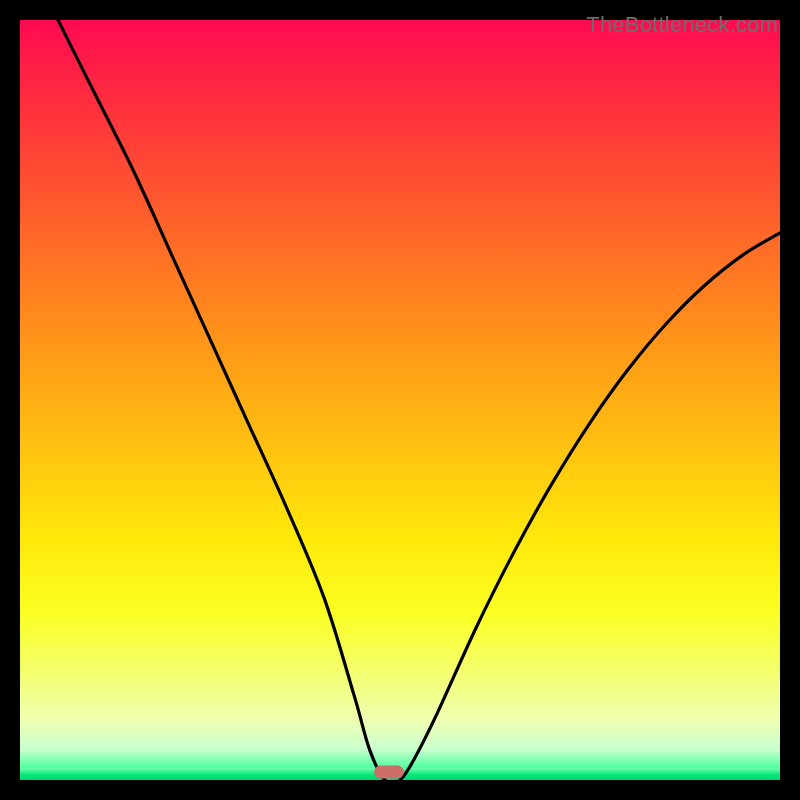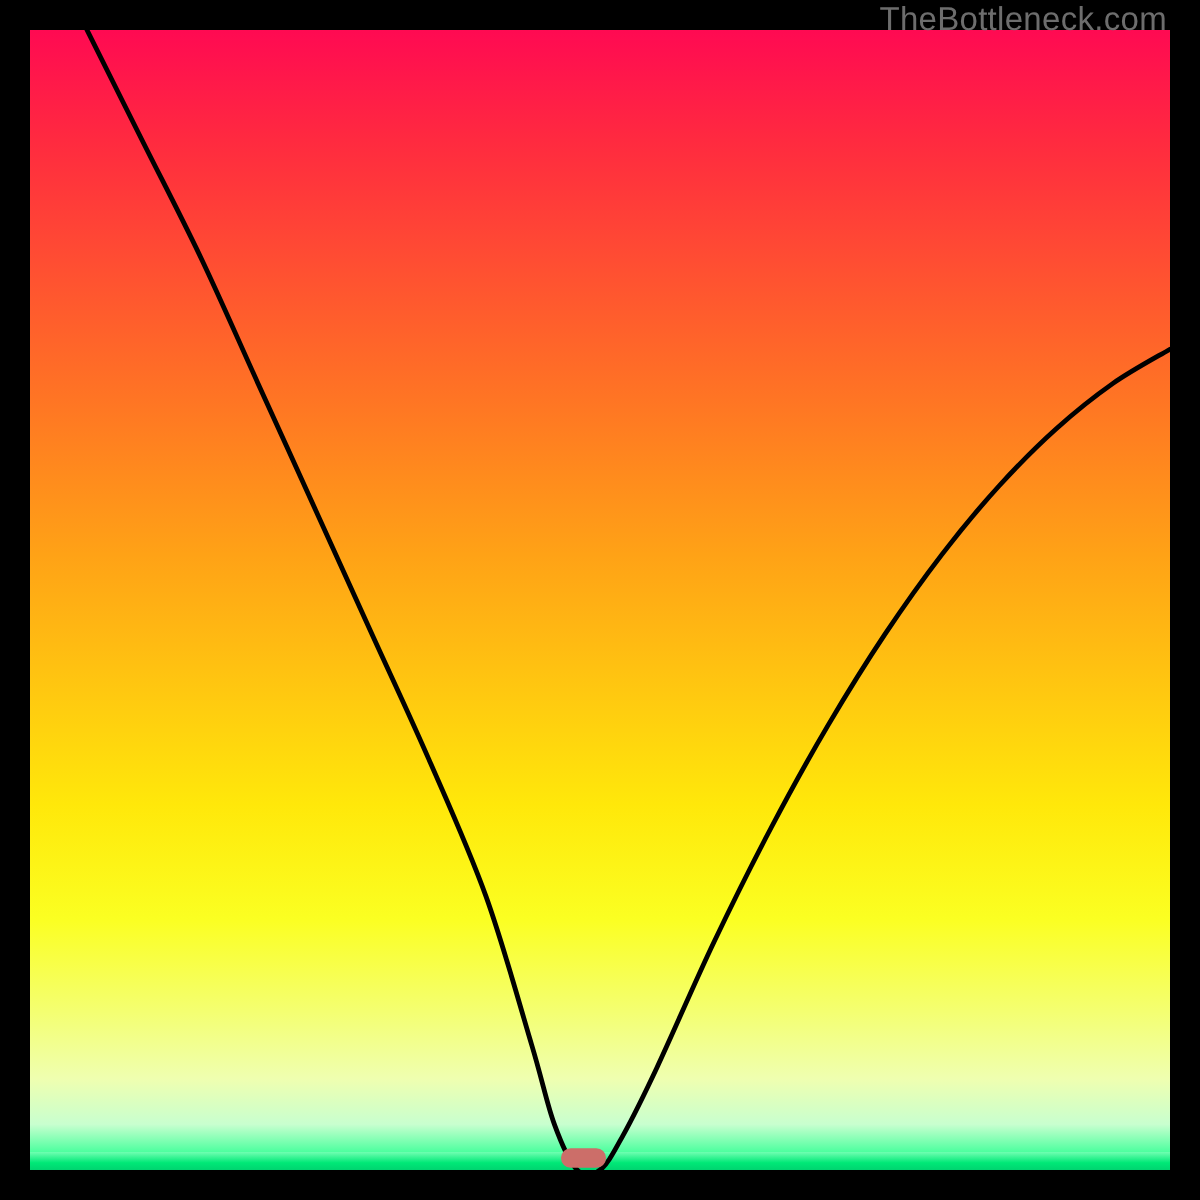--- a/index.html
+++ b/index.html
@@ -69,21 +69,21 @@
   .marker {
     position: absolute;
     width: 30px;
     height: 13px;
     border-radius: 7px;
     background: #cc6e69;
     transform: translate(-50%, -50%);
   }
   .watermark {
     position: absolute;
-    top: 0px;
+    top: 12px;
     right: 22px;
     color: #6d6d6d;
     font-size: 22px;
     font-weight: 500;
     letter-spacing: 0.2px;
     white-space: nowrap;
   }
 </style>
 </head>
 <body>

